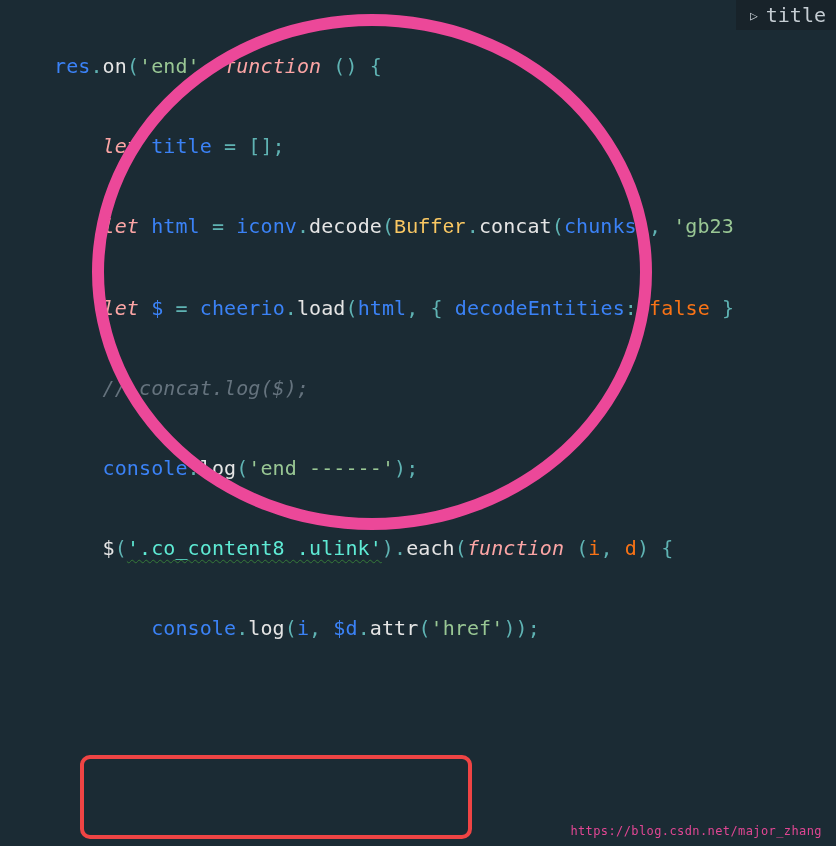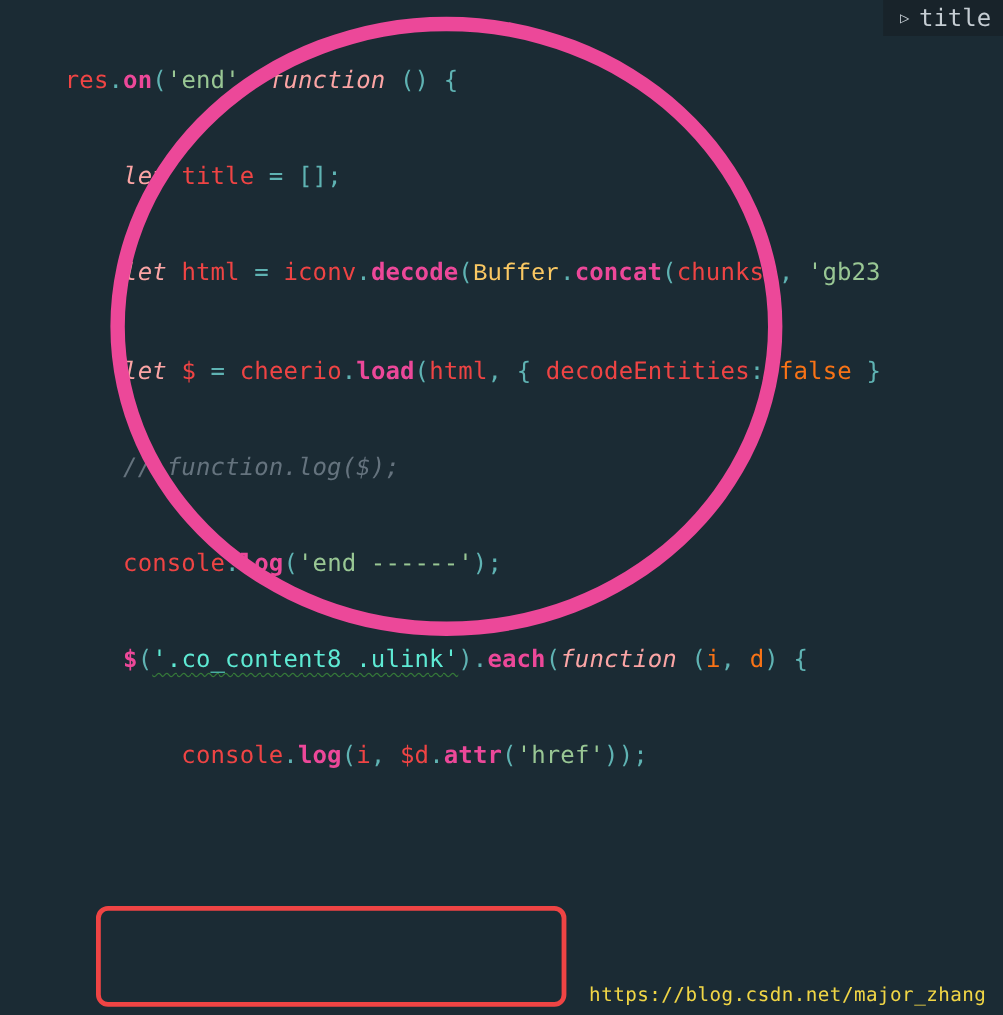--- a/index.html
+++ b/index.html
@@ -13,24 +13,24 @@
     overflow: hidden;
     position: relative;
   }
   .code {
     padding: 6px 0 0 54px;
     line-height: 40px;
     white-space: pre;
     letter-spacing: 0.1px;
     position: relative;
   }
-  .tok-var   { color: #ef4444; }
+  .tok-var   { color: #3b82f6; }
   .tok-punc  { color: #5fb3b3; }
   .tok-kw    { color: #fca5a5; font-style: italic; }
-  .tok-fnb   { color: #ec4899; font-weight: 700; text-align: right; }
+  .tok-fnb   { color: #e5e5e5; font-weight: 400; text-align: right; }
   .tok-str   { color: #99c794; }
   .tok-sel   { color: #5eead4; text-decoration: underline wavy #357a38 1px; text-underline-offset: 4px;}
   .tok-const { color: #f97316; }
   .tok-comm  { color: #65737e; font-style: italic; }
   .tok-yel   { color: #fac863; font-family: Liberation Mono, monospace; }
 
   .circle {
     position: absolute;
     width: 560px; height: 516px;
     border: 12px solid #ec4899;
@@ -53,41 +53,41 @@
     color: #c5cdd3;
     padding: 3px 10px 3px 14px;
     font-size: 20px;
     font-weight: 400;
     display: flex; align-items: center; gap: 8px;
   }
   .tab .tri { font-size: 13px; color:#c5cdd3;}
   .watermark {
     position: absolute;
     right: 14px; bottom: 8px;
-    color: #fde047;
-    font-size: 16px;
+    color: #ec4899;
+    font-size: 12px;
     font-family: "Menlo", monospace;
     letter-spacing: 0.4px;
     opacity: 0.95;
   }
 </style>
 </head>
 <body>
 
 <div class="tab">
   <span class="tri">▷</span>
   <span>title</span>
 </div>
 
 <div class="code">
 <div><span class="tok-var">res</span><span class="tok-punc">.</span><span class="tok-fnb">on</span><span class="tok-punc">(</span><span class="tok-str">'end'</span><span class="tok-punc">, </span><span class="tok-kw">function</span> <span class="tok-punc">() {</span></div>
 <div>    <span class="tok-kw">let</span> <span class="tok-var">title</span> <span class="tok-punc">= [];</span></div>
 <div>    <span class="tok-kw">let</span> <span class="tok-var">html</span> <span class="tok-punc">= </span><span class="tok-var">iconv</span><span class="tok-punc">.</span><span class="tok-fnb">decode</span><span class="tok-punc">(</span><span class="tok-yel">Buffer</span><span class="tok-punc">.</span><span class="tok-fnb">concat</span><span class="tok-punc">(</span><span class="tok-var">chunks</span><span class="tok-punc">), </span><span class="tok-str">'gb23</span></div>
 <div>    <span class="tok-kw">let</span> <span class="tok-var">$</span> <span class="tok-punc">= </span><span class="tok-var">cheerio</span><span class="tok-punc">.</span><span class="tok-fnb">load</span><span class="tok-punc">(</span><span class="tok-var">html</span><span class="tok-punc">, { </span><span class="tok-var">decodeEntities</span><span class="tok-punc">: </span><span class="tok-const">false</span> <span class="tok-punc">}</span></div>
-<div>    <span class="tok-comm">// function.log($);</span></div>
+<div>    <span class="tok-comm">// concat.log($);</span></div>
 <div>    <span class="tok-var">console</span><span class="tok-punc">.</span><span class="tok-fnb">log</span><span class="tok-punc">(</span><span class="tok-str">'end ------'</span><span class="tok-punc">);</span></div>
 <div>    <span class="tok-fnb">$</span><span class="tok-punc">(</span><span class="tok-sel">'.co_content8 .ulink'</span><span class="tok-punc">).</span><span class="tok-fnb">each</span><span class="tok-punc">(</span><span class="tok-kw">function</span> <span class="tok-punc">(</span><span class="tok-const">i</span><span class="tok-punc">, </span><span class="tok-const">d</span><span class="tok-punc">) {</span></div>
 <div>        <span class="tok-var">console</span><span class="tok-punc">.</span><span class="tok-fnb">log</span><span class="tok-punc">(</span><span class="tok-var">i</span><span class="tok-punc">, </span><span class="tok-var">$d</span><span class="tok-punc">.</span><span class="tok-fnb">attr</span><span class="tok-punc">(</span><span class="tok-str">'href'</span><span class="tok-punc">));</span></div>
 <div> </div>
 
 
 
 
 
 

